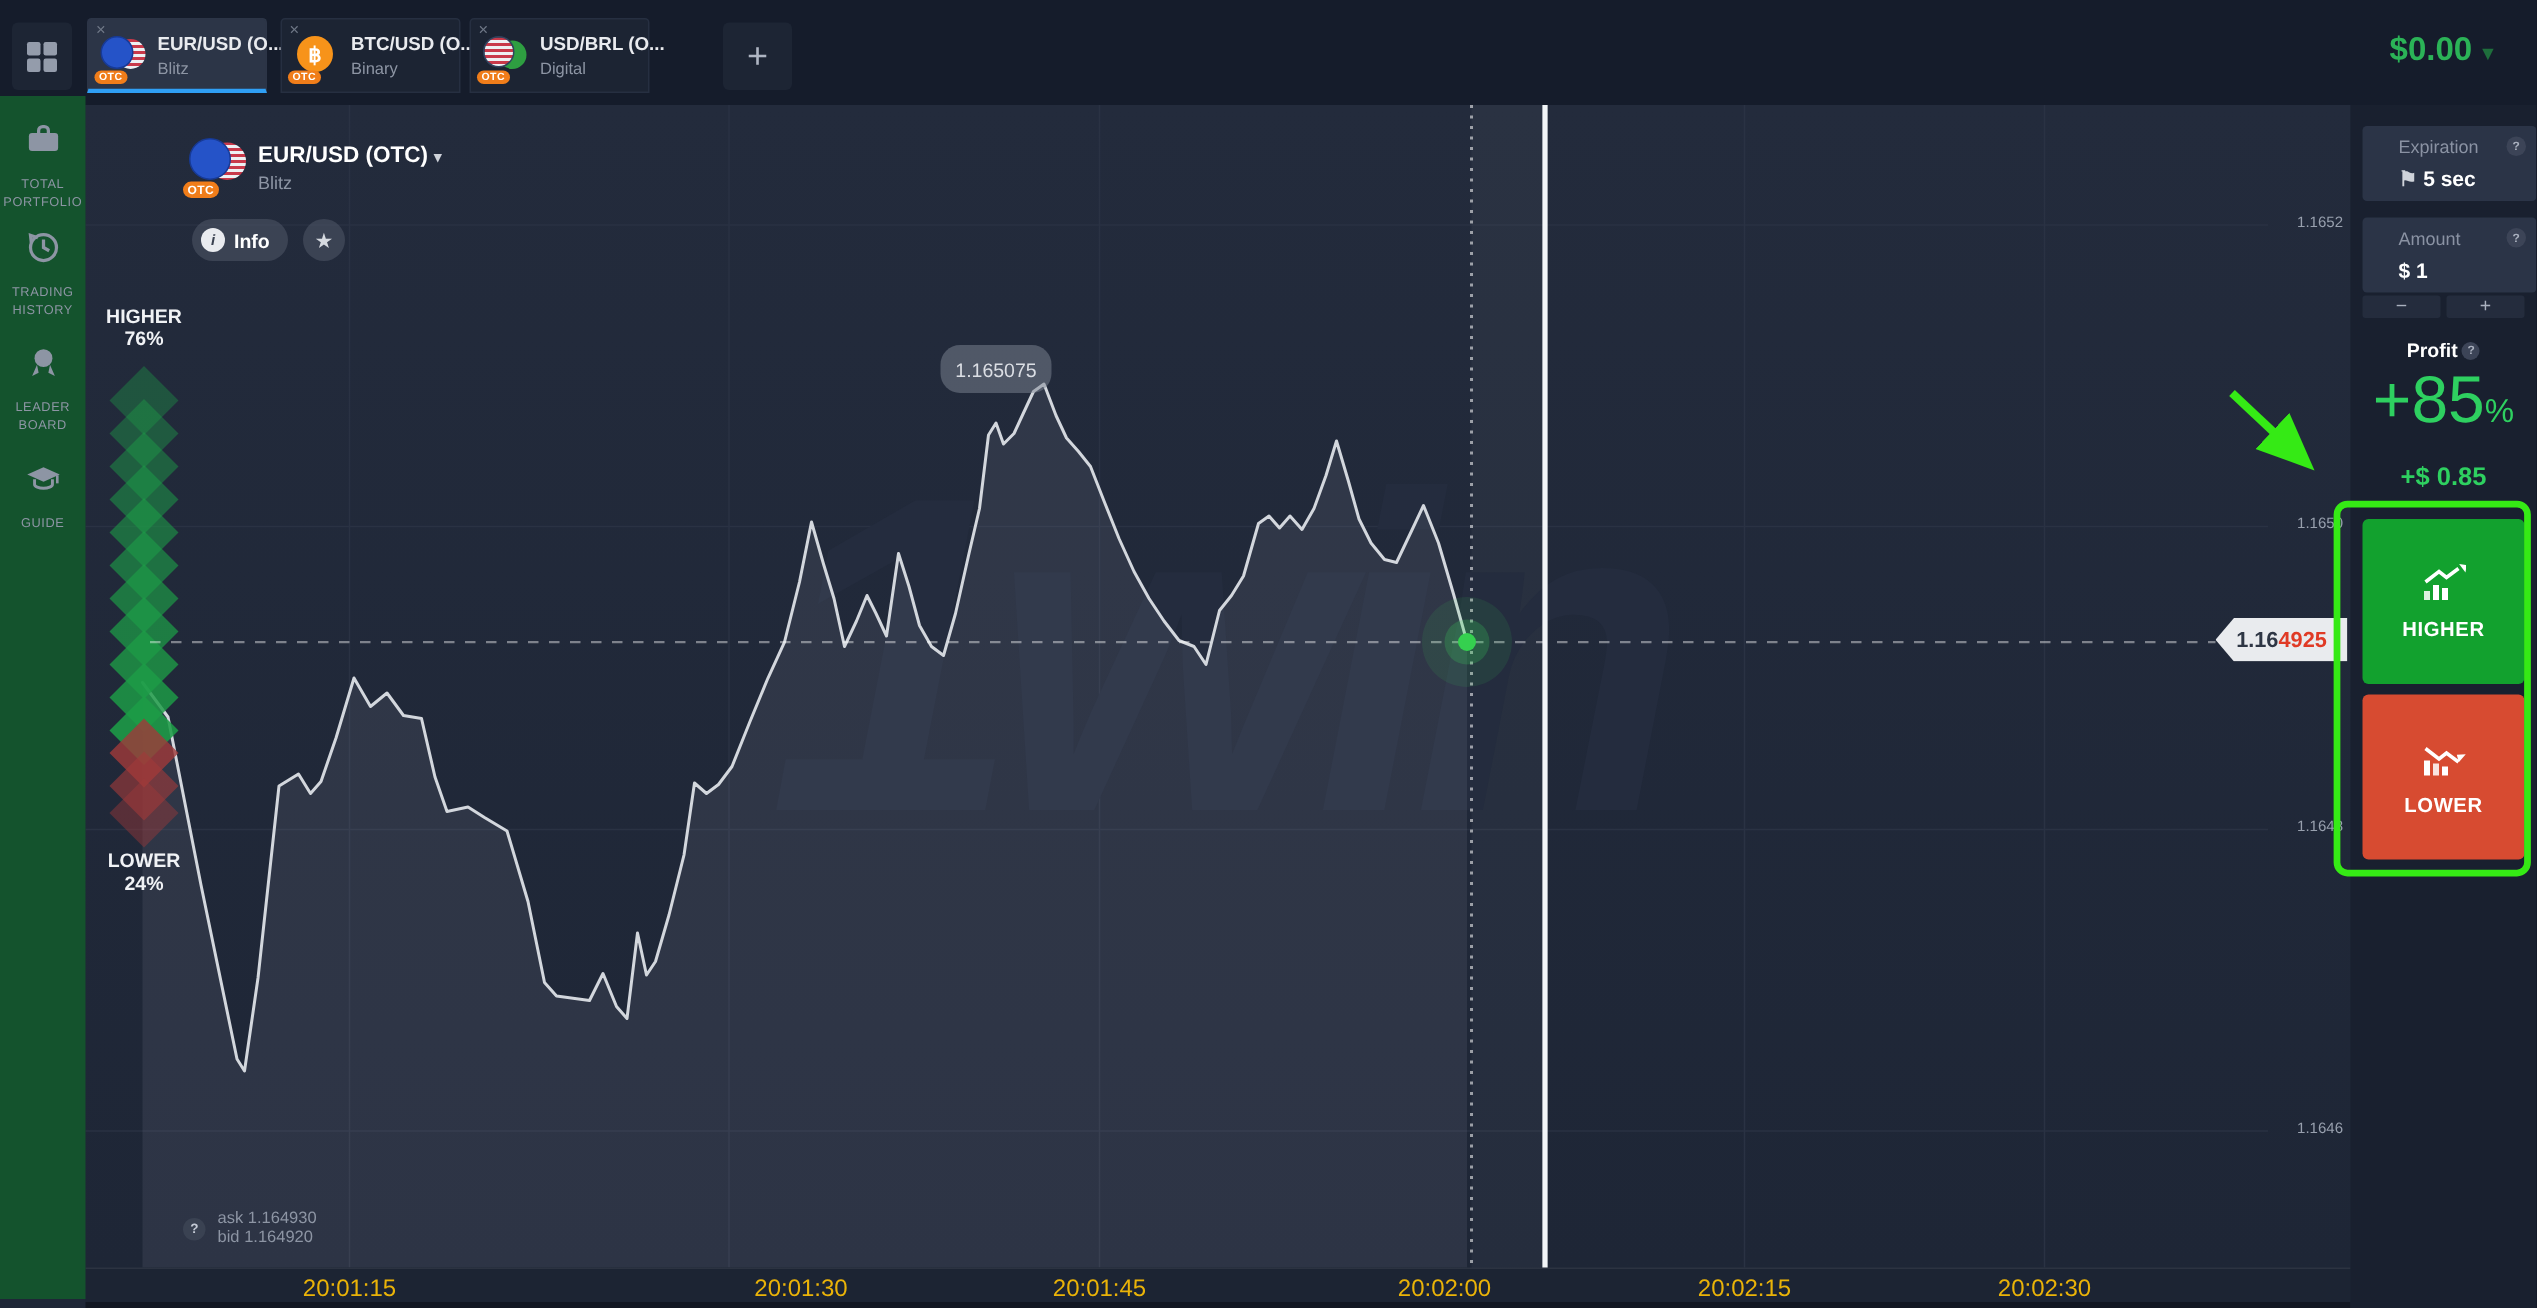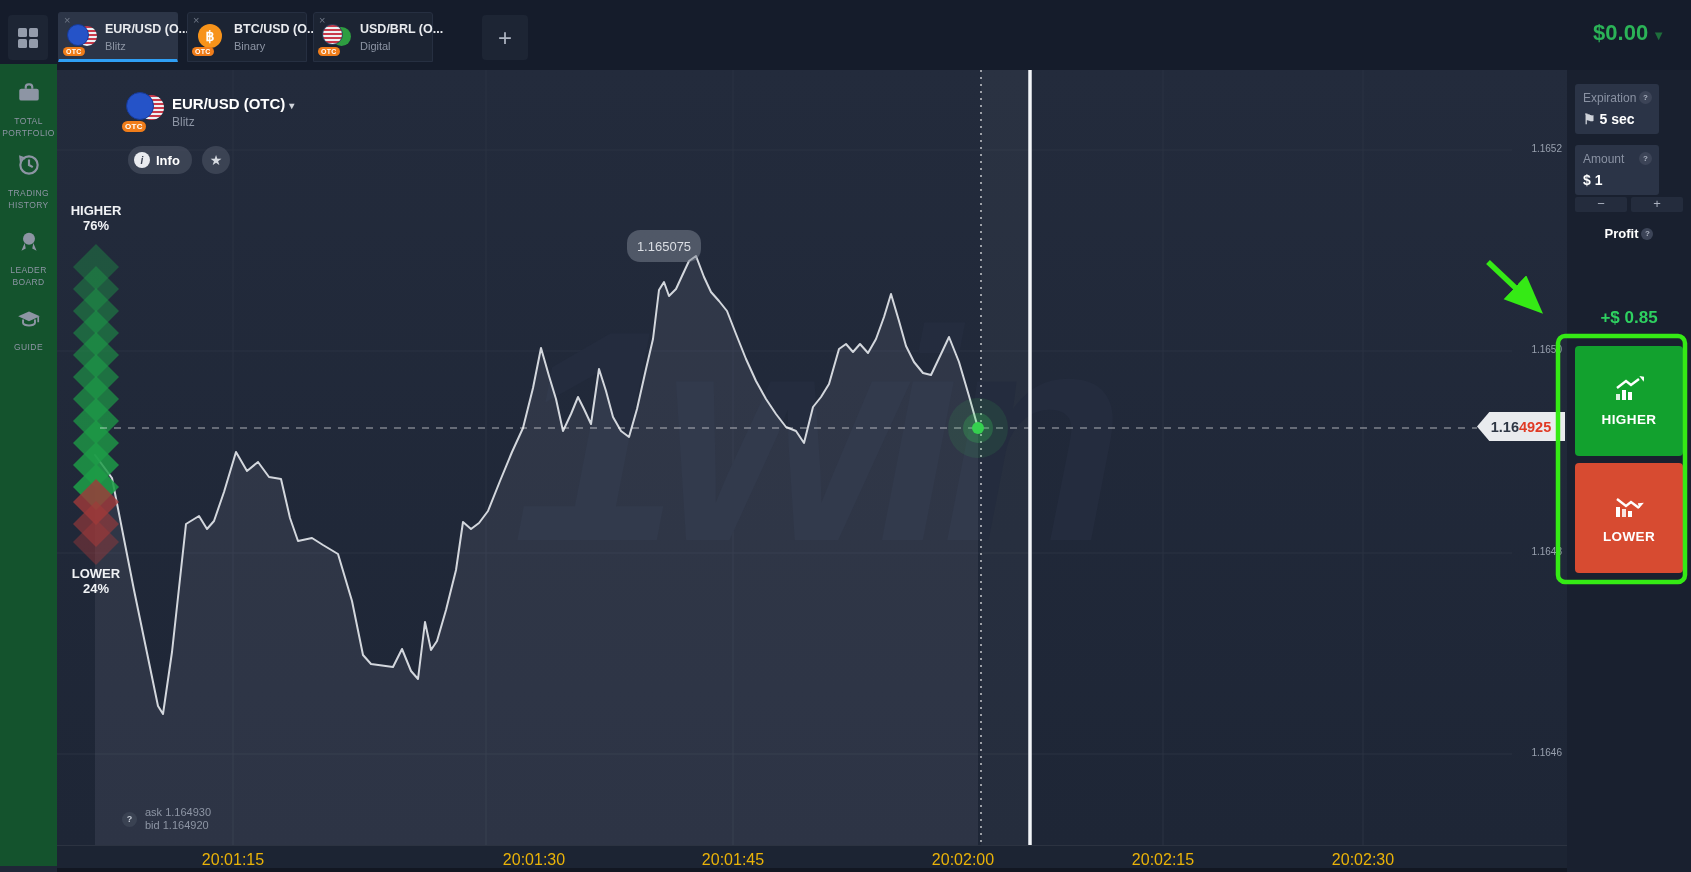--- a/index.html
+++ b/index.html
@@ -77,21 +77,21 @@
   .price-tag .p1{ color:#2e3644; } .price-tag .p2{ color:#e03a25; }
 
   .time-axis{ left:57px; top:845px; width:1510px; height:23px; background:#1c2433;
     border-top:1px solid rgba(255,255,255,.07); z-index:2; position:absolute;}
   .t-lbl{ position:absolute; top:5px; transform:translateX(-50%); color:#eab308; font-size:16px; }
   .p-lbl{ position:absolute; color:#98a0ae; font-size:10px; width:50px; text-align:right; z-index:2;}
   .bottom-strip{ position:absolute; left:57px; bottom:0; width:1510px; height:4px; background:#121722; z-index:2;}
 
   
   .rpanel{ right:0; top:70px; width:124px; height:802px; background:#19202f; }
-  .field{ position:absolute; left:8px; width:84px; background:#2b3447; border-radius:3px; padding:7px 8px; cursor:pointer;}
+  .field{ position:absolute; left:8px; width:116px; background:#2b3447; border-radius:3px; padding:7px 24px; cursor:pointer;}
   .field .flabel{ color:#8a92a3; font-size:12px; }
   .field .fq{ position:absolute; right:7px; top:7px; width:13px; height:13px; border-radius:50%;
     background:#3c4457; color:#aab1bf; font-size:8px; font-weight:bold; display:flex; align-items:center; justify-content:center;}
   .field .fvalue{ color:#fff; font-size:14px; font-weight:bold; margin-top:6px; }
   .stepper{ position:absolute; left:8px; top:127px; width:108px; display:flex; gap:4px; }
   .stepper div{ flex:1; height:15px; background:#242c3d; border-radius:2px; color:#aab1bf;
     font-size:13px; line-height:13px; text-align:center; cursor:pointer; }
   .profit-lbl{ position:absolute; left:0; top:156px; width:100%; text-align:center; color:#fff; font-size:13px; font-weight:bold;}
   .profit-lbl .fq2{ display:inline-flex; width:12px; height:12px; border-radius:50%; background:#3c4457;
     color:#aab1bf; font-size:8px; align-items:center; justify-content:center; vertical-align:2px; margin-left:3px;}
@@ -337,20 +337,23 @@
       <div class="fq">?</div>
       <div class="fvalue">$ 1</div>
     </div>
     <div class="stepper">
       <div>−</div>
       <div>+</div>
     </div>
     <div class="profit-lbl">
       <span>Profit</span><span class="fq2">?</span>
     </div>
+    <div class="profit-pct">
+      <span>+85</span><span class="pc">%</span>
+    </div>
     <div class="profit-amt">+$ 0.85</div>
 
     <button class="bet-btn btn-higher">
       <svg width="30" height="26" viewBox="0 0 30 26">
         <rect x="2" y="18" width="4" height="6" fill="#fff" opacity=".85"></rect>
         <rect x="8" y="14" width="4" height="10" fill="#fff"></rect>
         <rect x="14" y="16" width="4" height="8" fill="#fff"></rect>
         <path d="M3 12L12 5l5 4 8-6" fill="none" stroke="#fff" stroke-width="2.4"></path>
         <path d="M25 0h5v5z" fill="#fff" transform="rotate(8 25 3)"></path>
       </svg>

